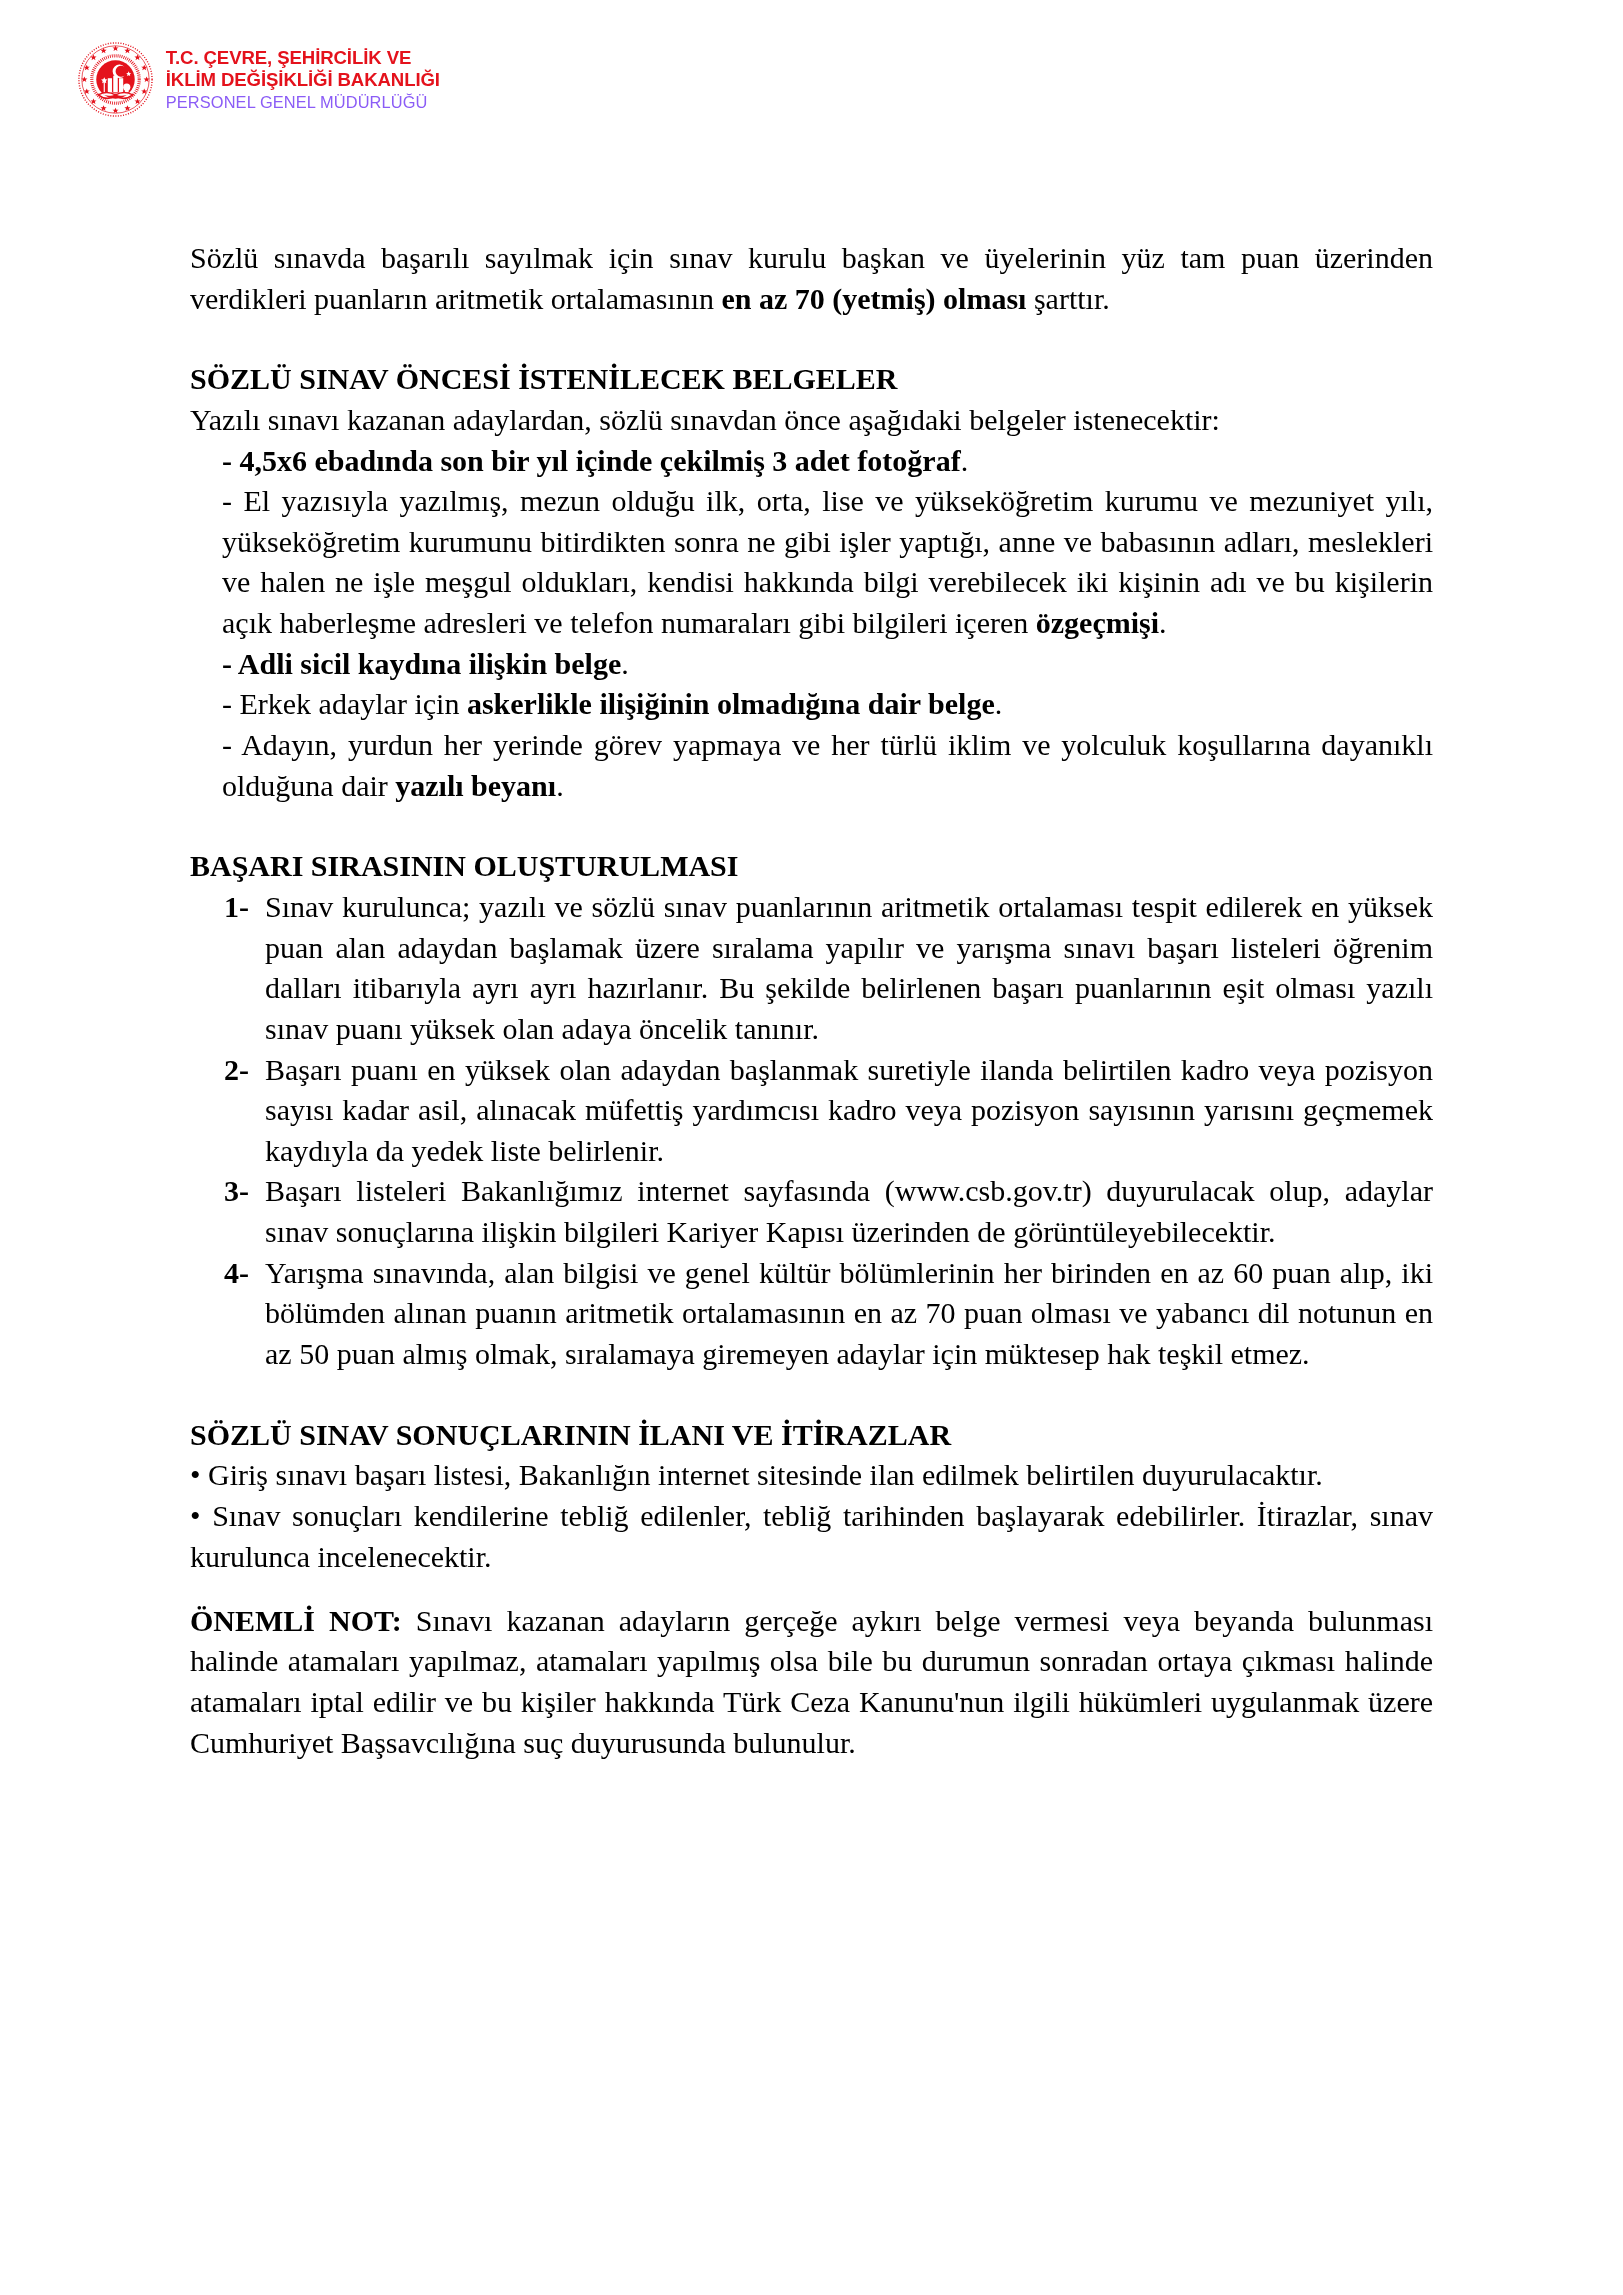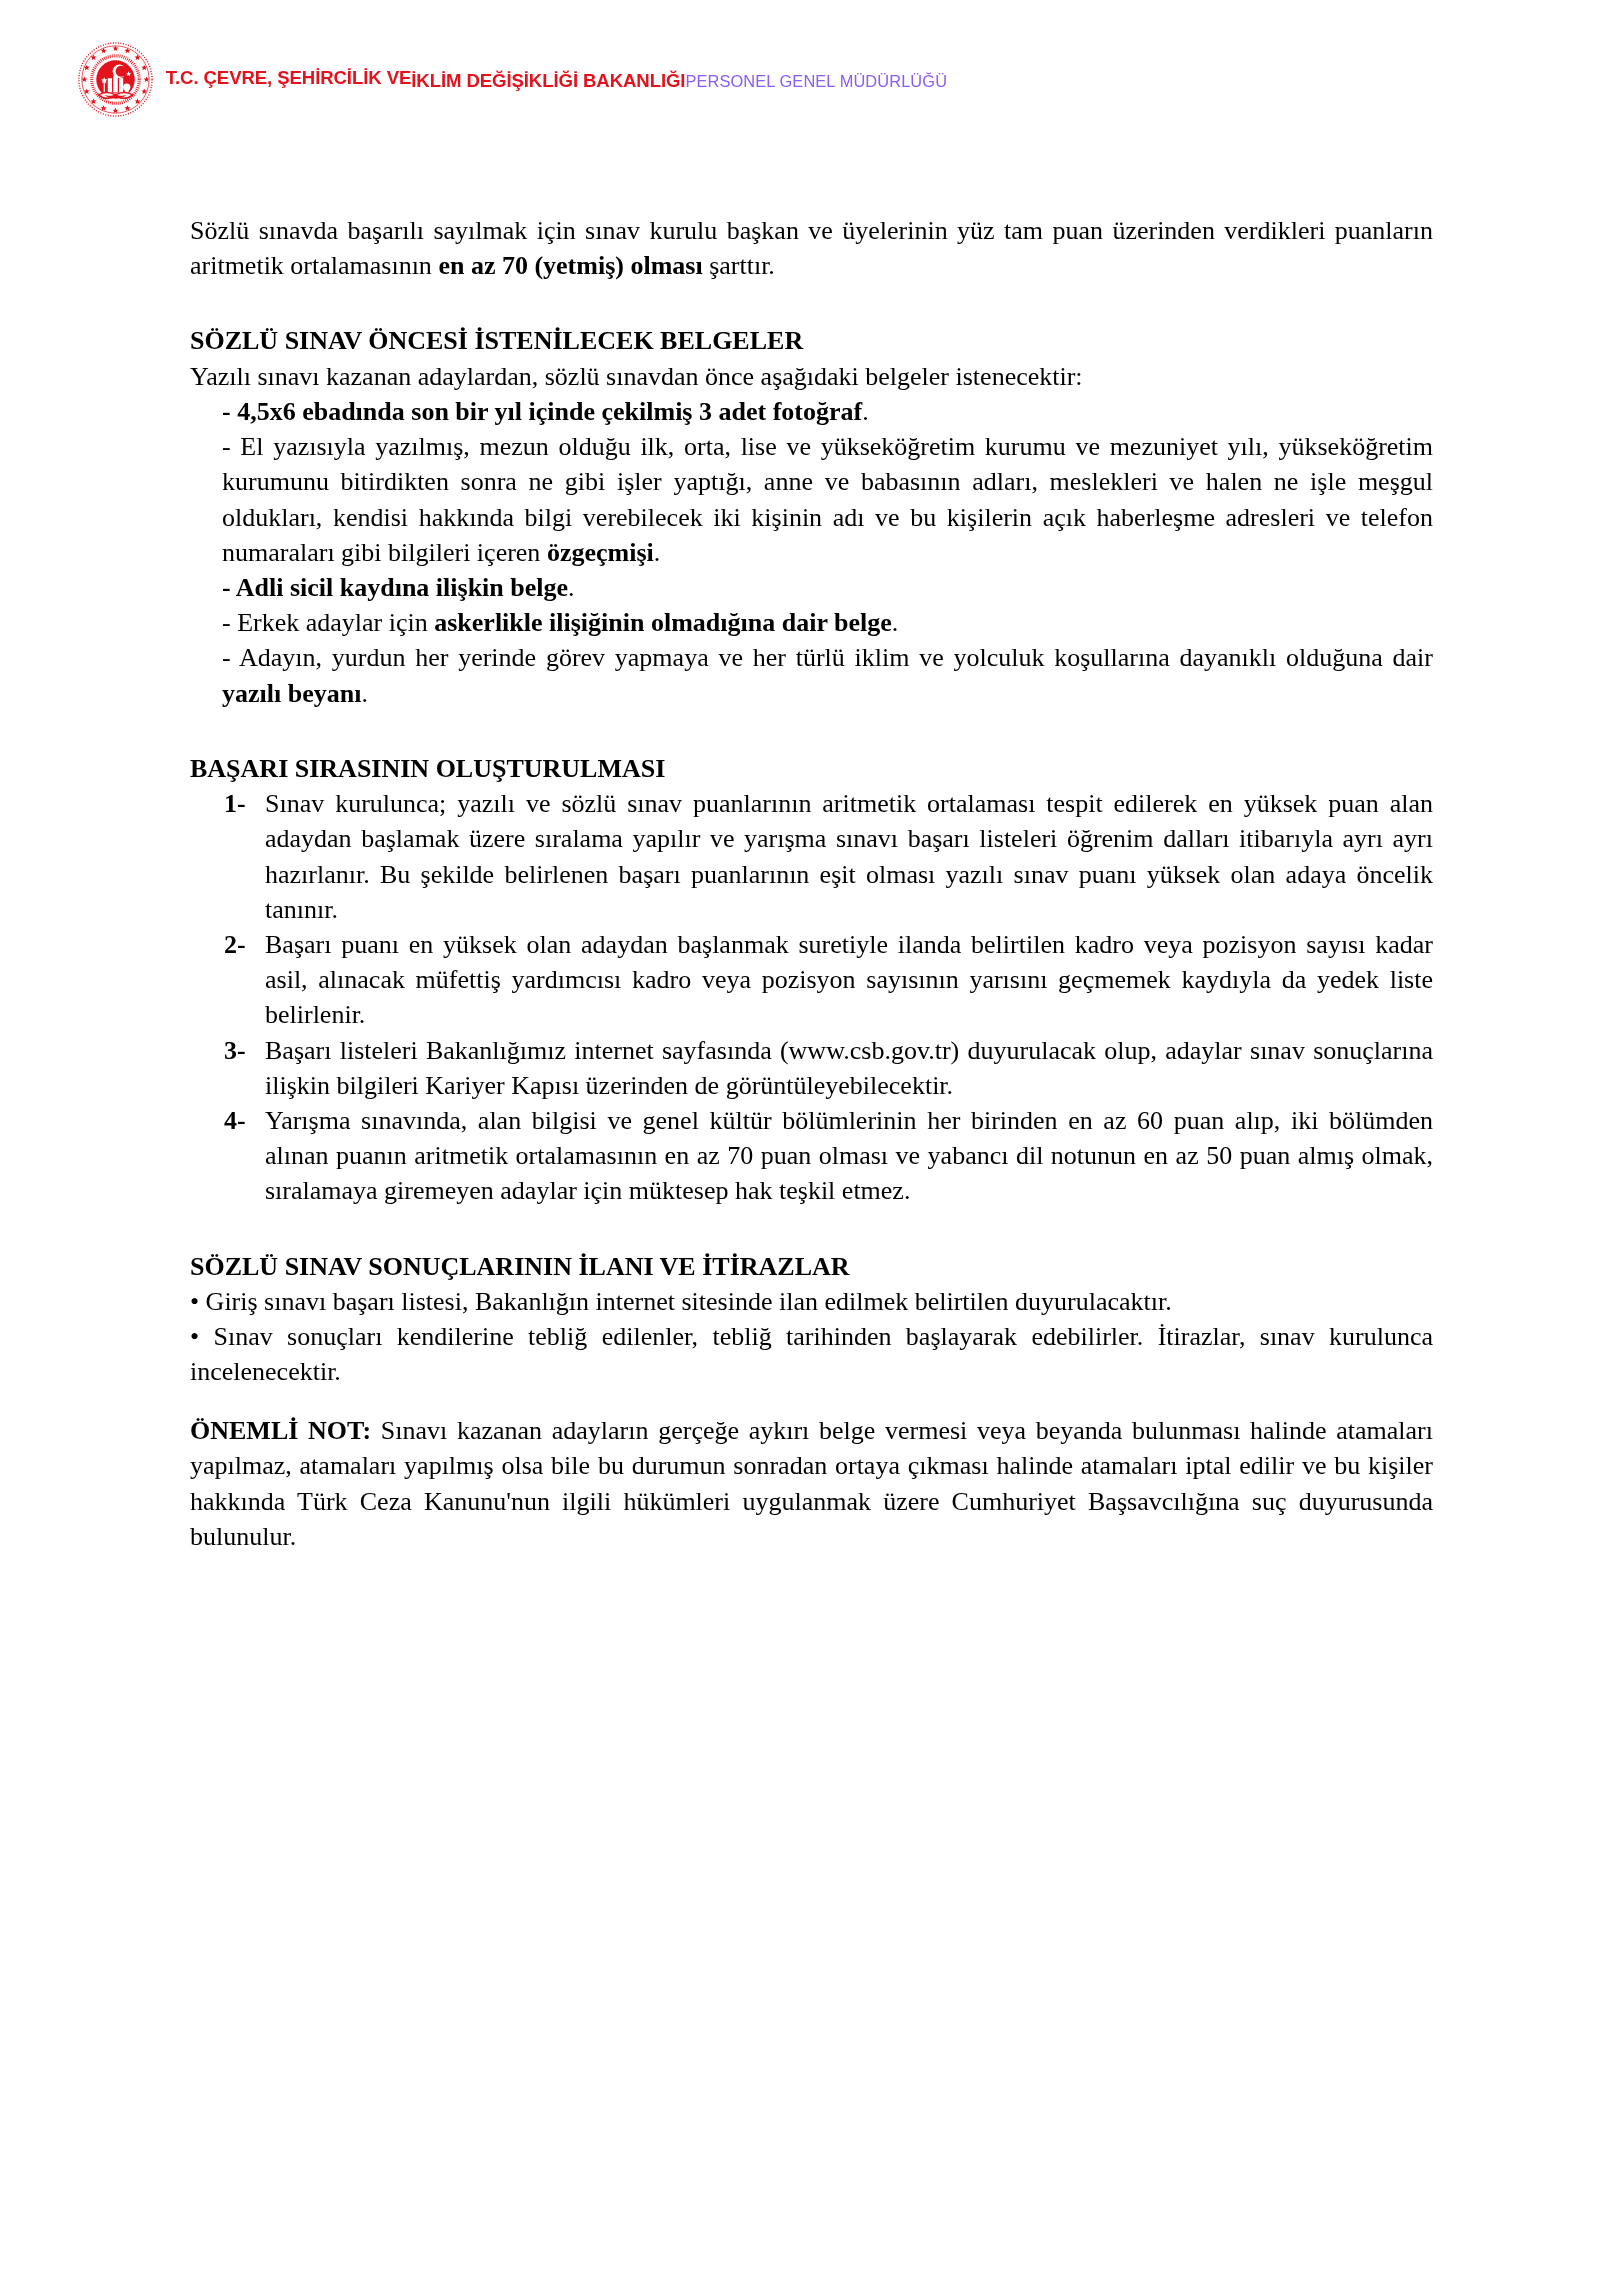--- a/index.html
+++ b/index.html
@@ -32,21 +32,21 @@
 
   .emblem {
     width: 77px;
     height: 77px;
     flex: 0 0 77px;
     position: relative;
   }
 
   .letterhead-text {
     display: flex;
-    flex-direction: row;
+    flex-direction: column;
     justify-content: center;
     line-height: 1.0;
   }
 
   .lh-line1,
   .lh-line2 {
     font-family: "Liberation Sans", "DejaVu Sans", sans-serif;
     font-weight: bold;
     font-size: 18.6px;
     letter-spacing: -0.1px;
@@ -62,23 +62,23 @@
     letter-spacing: 0.1px;
     color: #8b5cf6;
     margin-top: 4.6px;
     white-space: nowrap;
   }
 
   
   .content {
     position: absolute;
     left: 190px;
-    top: 213px;
+    top: 238px;
     width: 1243px;
-    font-size: 26px;
+    font-size: 30px;
     line-height: 1.355;
     text-align: justify;
     text-justify: inter-word;
   }
 
   p {
     margin: 0;
   }
 
   .para {

